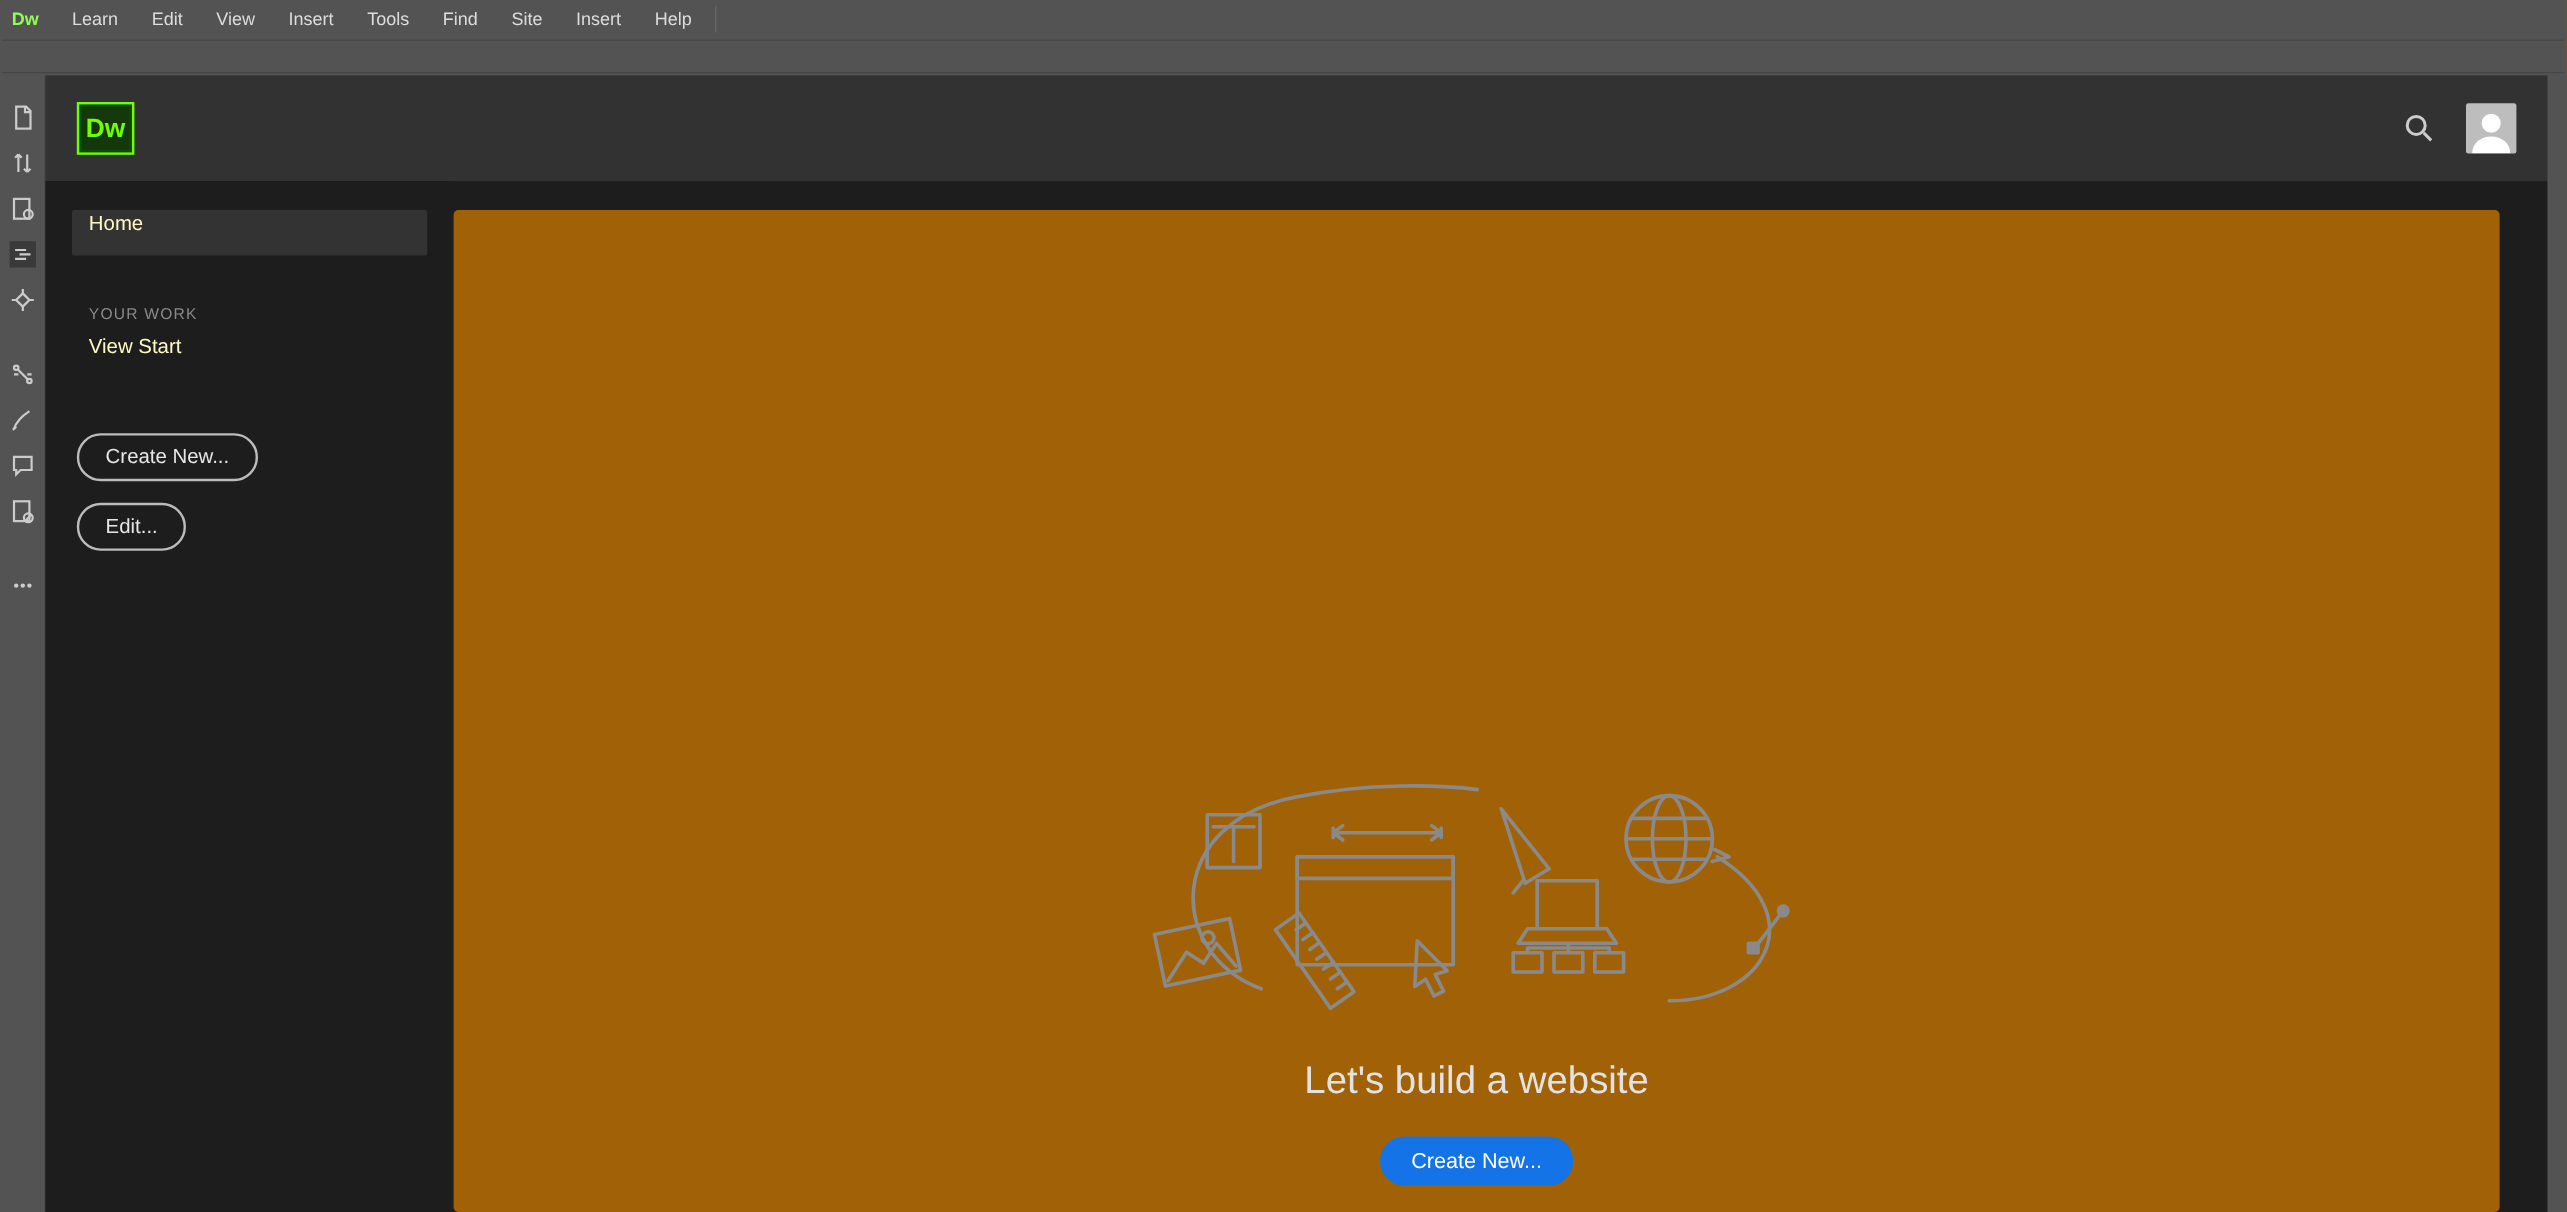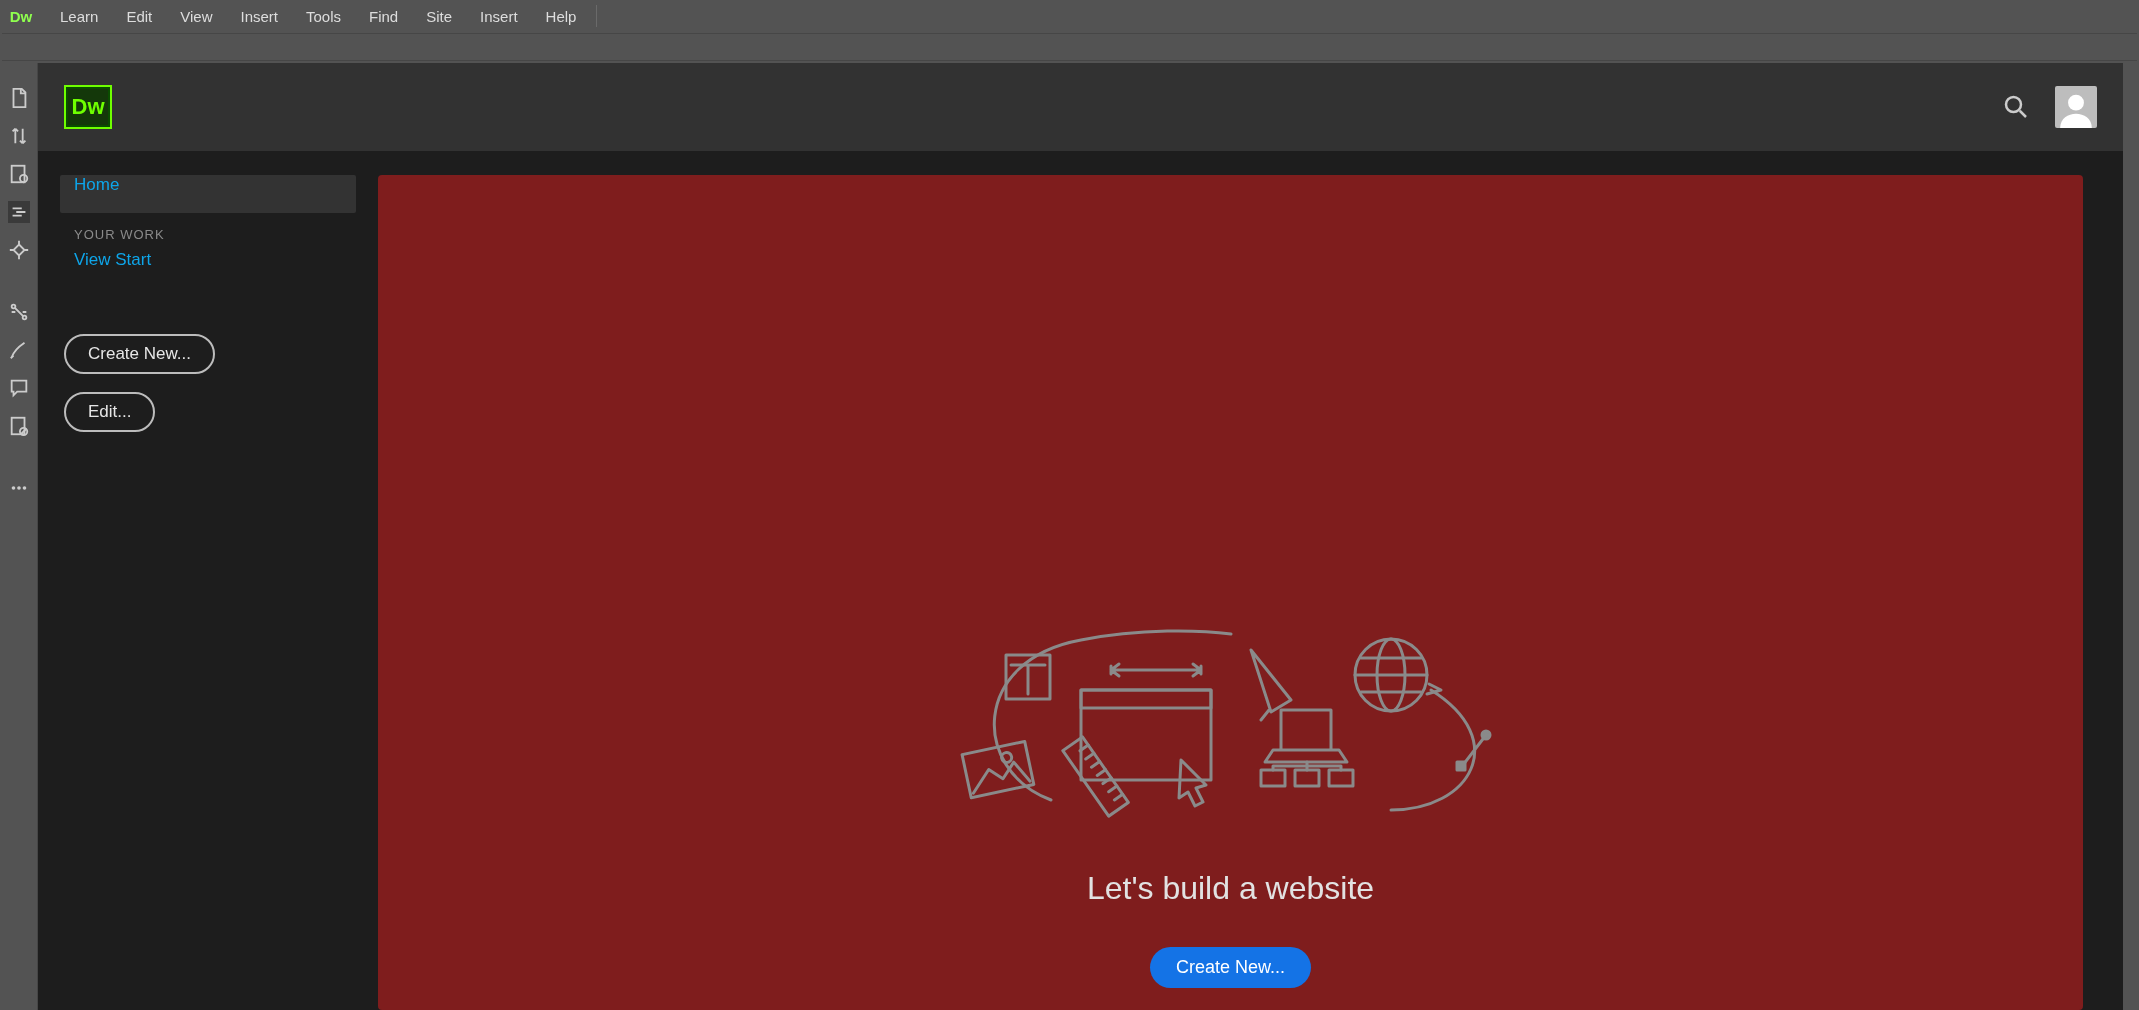--- a/index.html
+++ b/index.html
@@ -131,31 +131,31 @@
   
   .nav-panel {
     width: 340px;
     background: #1d1d1d;
     padding: 24px 22px;
     display: flex;
     flex-direction: column;
   }
   .nav-list .nav-item {
     height: 38px;
-    display: flex; align-items: flex-start;
-    padding: 0 14px;
+    display: flex; align-items: flex-end;
+    padding: 16px 14px;
     font-size: 17px;
-    color: #0ea5e9;
+    color: #fef9c3;
     border-radius: 2px;
   }
   .nav-list .nav-item.selected {
     background: #333333;
   }
   .nav-section-label {
-    margin-top: 14px;
+    margin-top: 41px;
     margin-bottom: 8px;
     padding: 0 14px;
     font-size: 13px;
     letter-spacing: 1px;
     color: #8a8a8a;
   }
   .nav-buttons {
     margin-top: 46px;
     padding-left: 4px;
     display: flex; flex-direction: column; gap: 18px;
@@ -172,31 +172,30 @@
   }
 
   
   .welcome {
     flex: 1;
     padding: 24px 40px 0 0;
     display: flex;
     flex-direction: column;
   }
   .welcome-card {
-    background: #7f1d1d;
+    background: #a16207;
     border-radius: 4px;
     width: 100%;
     height: 100%;
     display: flex;
     flex-direction: column;
     align-items: center;
     justify-content: flex-end;
     padding-bottom: 22px;
     overflow: hidden;
-    gap: 12px;
   }
   .illus {
     width: 560px; height: 200px;
     margin-bottom: 38px;
   }
   .illus svg { width: 100%; height: 100%; }
   .illus-stroke {
     stroke: #8a8a8a;
     stroke-width: 3;
     stroke-linecap: round;

